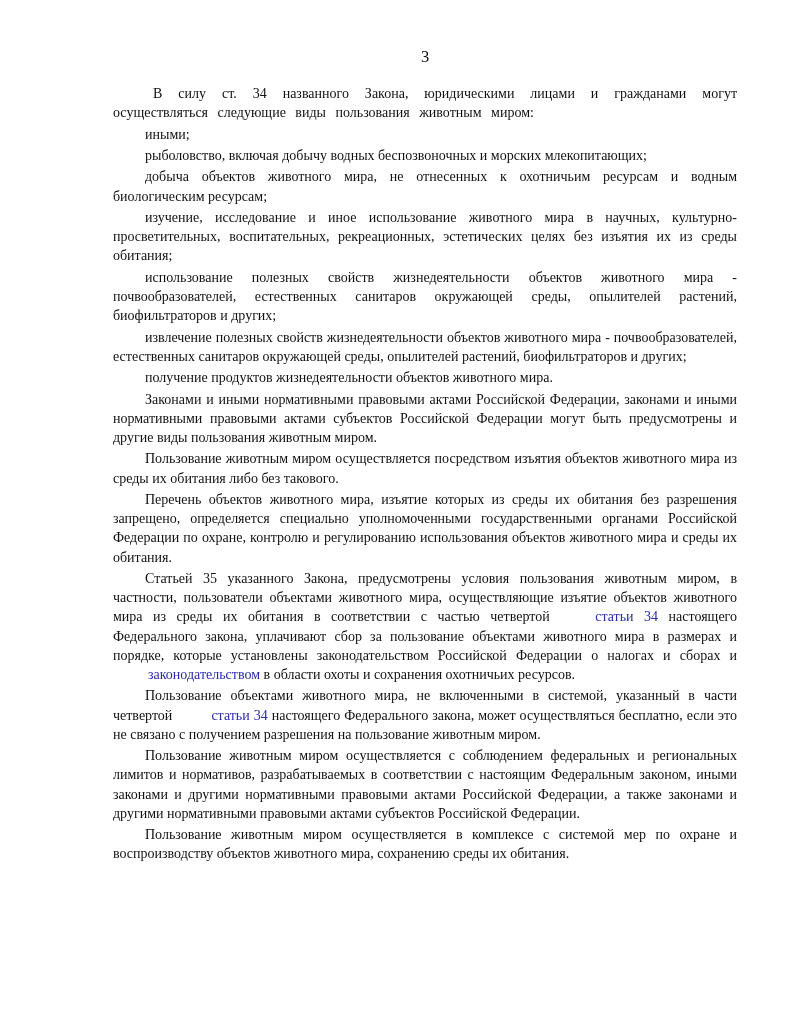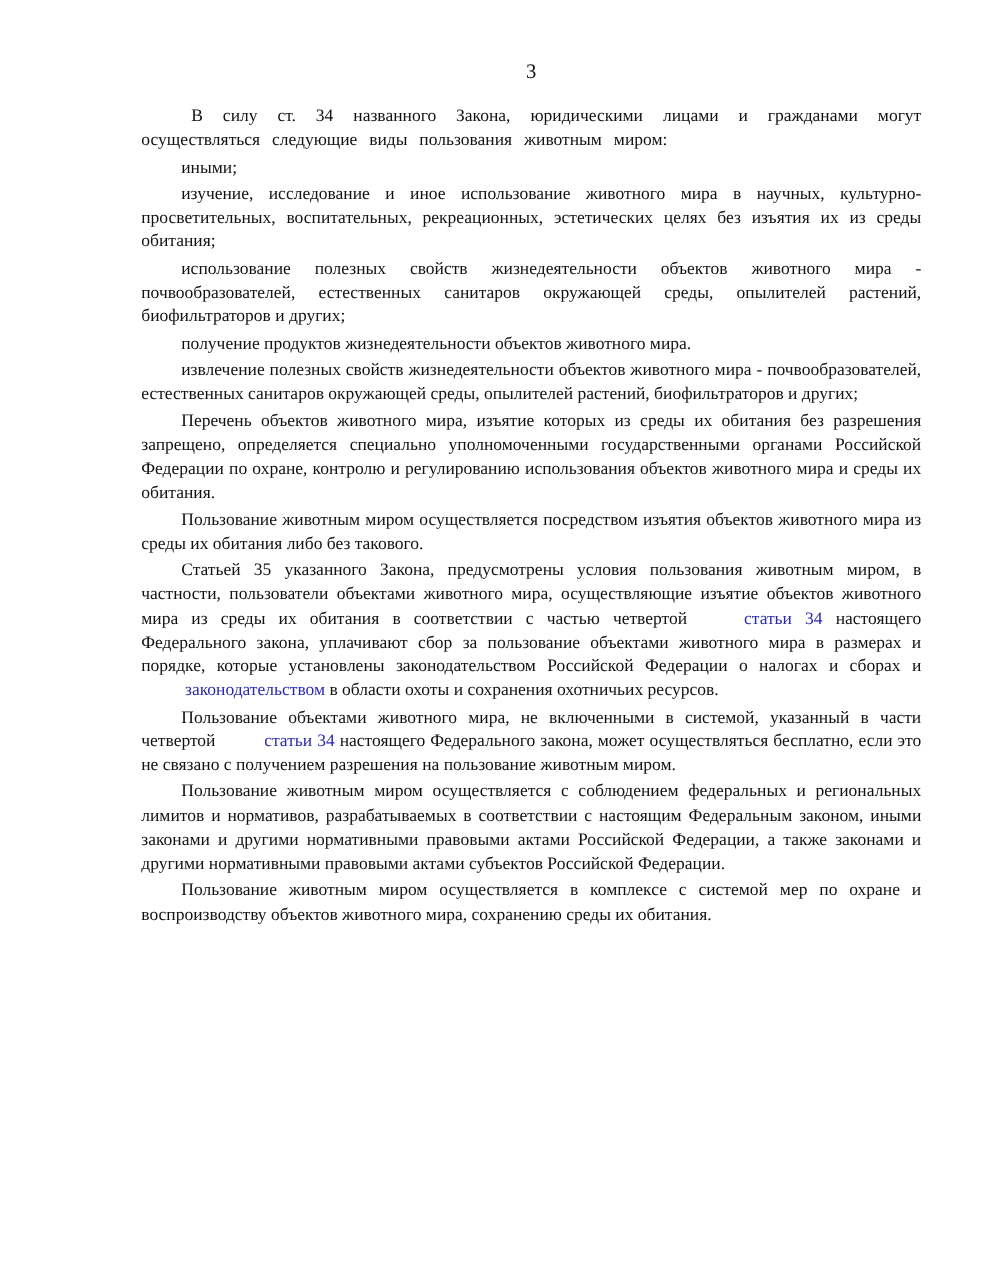--- a/index.html
+++ b/index.html
@@ -58,24 +58,27 @@
   </style>
 </head>
 <body>
 
 <div class="page">
   <div class="page-number">3</div>
 
   <div class="body-text">
     <p class="para first">В силу ст. 34 названного Закона, юридическими лицами и гражданами могут осуществляться следующие виды пользования животным миром:</p>
     <p class="para">иными;</p>
+    <p class="para">рыболовство, включая добычу водных беспозвоночных и морских млекопитающих;</p>
+    <p class="para">добыча объектов животного мира, не отнесенных к охотничьим ресурсам и водным биологическим ресурсам;</p>
     <p class="para">изучение, исследование и иное использование животного мира в научных, культурно-просветительных, воспитательных, рекреационных, эстетических целях без изъятия их из среды обитания;</p>
     <p class="para">использование полезных свойств жизнедеятельности объектов животного мира - почвообразователей, естественных санитаров окружающей среды, опылителей растений, биофильтраторов и других;</p>
+    <p class="para">извлечение полезных свойств жизнедеятельности объектов животного мира - почвообразователей, естественных санитаров окружающей среды, опылителей растений, биофильтраторов и других;</p>
     <p class="para">получение продуктов жизнедеятельности объектов животного мира.</p>
-    <p class="para">извлечение полезных свойств жизнедеятельности объектов животного мира - почвообразователей, естественных санитаров окружающей среды, опылителей растений, биофильтраторов и других;</p>
+    <p class="para">Законами и иными нормативными правовыми актами Российской Федерации, законами и иными нормативными правовыми актами субъектов Российской Федерации могут быть предусмотрены и другие виды пользования животным миром.</p>
+    <p class="para">Пользование животным миром осуществляется посредством изъятия объектов животного мира из среды их обитания либо без такового.</p>
     <p class="para">Перечень объектов животного мира, изъятие которых из среды их обитания без разрешения запрещено, определяется специально уполномоченными государственными органами Российской Федерации по охране, контролю и регулированию использования объектов животного мира и среды их обитания.</p>
-    <p class="para">Пользование животным миром осуществляется посредством изъятия объектов животного мира из среды их обитания либо без такового.</p>
     <p class="para"><span>Статьей 35 указанного Закона, предусмотрены условия пользования животным миром, в частности, пользователи объектами животного мира, осуществляющие изъятие объектов животного мира из среды их обитания в соответствии с частью четвертой </span><a class="link" style="color: rgb(42, 42, 176);">статьи 34</a><span> настоящего Федерального закона, уплачивают сбор за пользование объектами животного мира в размерах и порядке, которые установлены законодательством Российской Федерации о налогах и сборах и </span><a class="link" style="color: rgb(42, 42, 176);">законодательством</a><span> в области охоты и сохранения охотничьих ресурсов.</span></p>
     <p class="para"><span>Пользование объектами животного мира, не включенными в системой, указанный в части четвертой </span><a class="link" style="color: rgb(42, 42, 176);">статьи 34</a><span> настоящего Федерального закона, может осуществляться бесплатно, если это не связано с получением разрешения на пользование животным миром.</span></p>
     <p class="para">Пользование животным миром осуществляется с соблюдением федеральных и региональных лимитов и нормативов, разрабатываемых в соответствии с настоящим Федеральным законом, иными законами и другими нормативными правовыми актами Российской Федерации, а также законами и другими нормативными правовыми актами субъектов Российской Федерации.</p>
     <p class="para">Пользование животным миром осуществляется в комплексе с системой мер по охране и воспроизводству объектов животного мира, сохранению среды их обитания.</p>
   </div>
 </div>
 
 </body></html>

